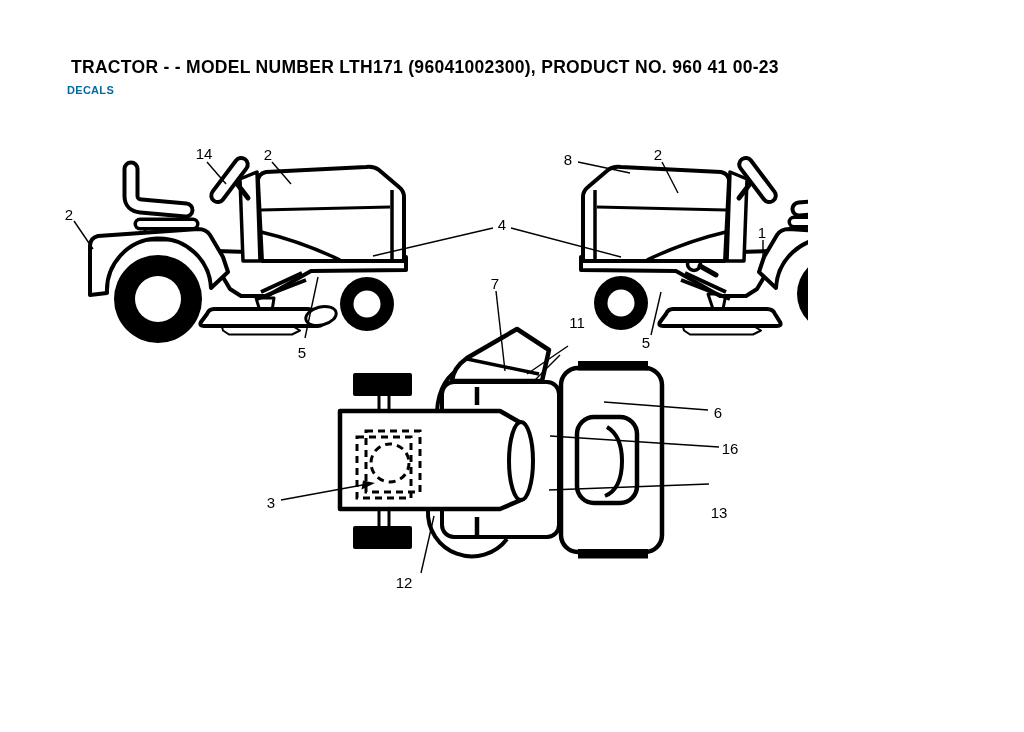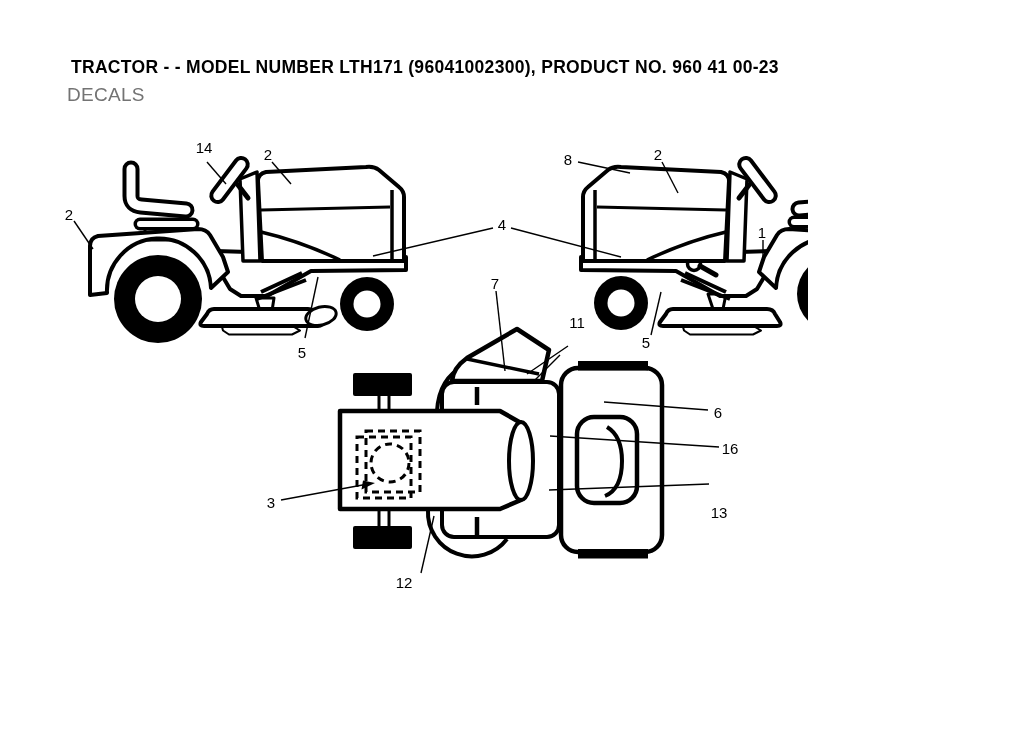--- a/index.html
+++ b/index.html
@@ -8,21 +8,21 @@
     background:#ffffff; overflow:hidden;
     font-family:"Liberation Sans", sans-serif;
   }
   #title {
     position:absolute; left:71px; top:57px;
     font-size:17.5px; font-weight:bold; color:#000;
     letter-spacing:0.3px; white-space:nowrap;
   }
   #subtitle {
     position:absolute; left:67px; top:84px;
-    font-size:19px; font-weight:normal; color:#737373;
+    font-size:11px; font-weight:bold; color:#0369a1;
     letter-spacing:0.3px;
   }
   svg.art { position:absolute; left:0; top:0; }
   .o   { fill:#ffffff; stroke:#000000; stroke-linejoin:round; }
   .ln  { fill:none;    stroke:#000000; stroke-linejoin:round; }
   .dash{ fill:none; stroke:#000; stroke-width:3; stroke-dasharray:7 5; }
   .ld  { fill:none; stroke:#000; stroke-width:1.4; }
   .callout {
     position:absolute; transform:translate(-50%,-50%);
     font-size:15px; color:#000; white-space:nowrap; line-height:1;
@@ -148,21 +148,21 @@
       <path class="ld" d="M568,346 L527,374 M560,355 L533,382"></path>
       <path class="ld" d="M708,410 L604,402"></path>
       <path class="ld" d="M719,447 L550,436"></path>
       <path class="ld" d="M709,484 L549,490"></path>
       <path class="ld" d="M281,500 L368,484"></path>
       <path fill="#000" d="M375,483 L363,480.5 L361.5,489.5 Z"></path>
       <path class="ld" d="M421,573 L434,516"></path>
     </g>
   </svg>
 
-  <div class="callout" style="left:204px;top:147px">14</div>
+  <div class="callout" style="left:204px;top:153px">14</div>
   <div class="callout" style="left:268px;top:154px">2</div>
   <div class="callout" style="left:69px;top:214px">2</div>
   <div class="callout" style="left:302px;top:352px">5</div>
   <div class="callout" style="left:502px;top:224px">4</div>
   <div class="callout" style="left:568px;top:159px">8</div>
   <div class="callout" style="left:658px;top:154px">2</div>
   <div class="callout" style="left:762px;top:232px">1</div>
   <div class="callout" style="left:910px;top:212px">9</div>
   <div class="callout" style="left:646px;top:342px">5</div>
   <div class="callout" style="left:495px;top:283px">7</div>

